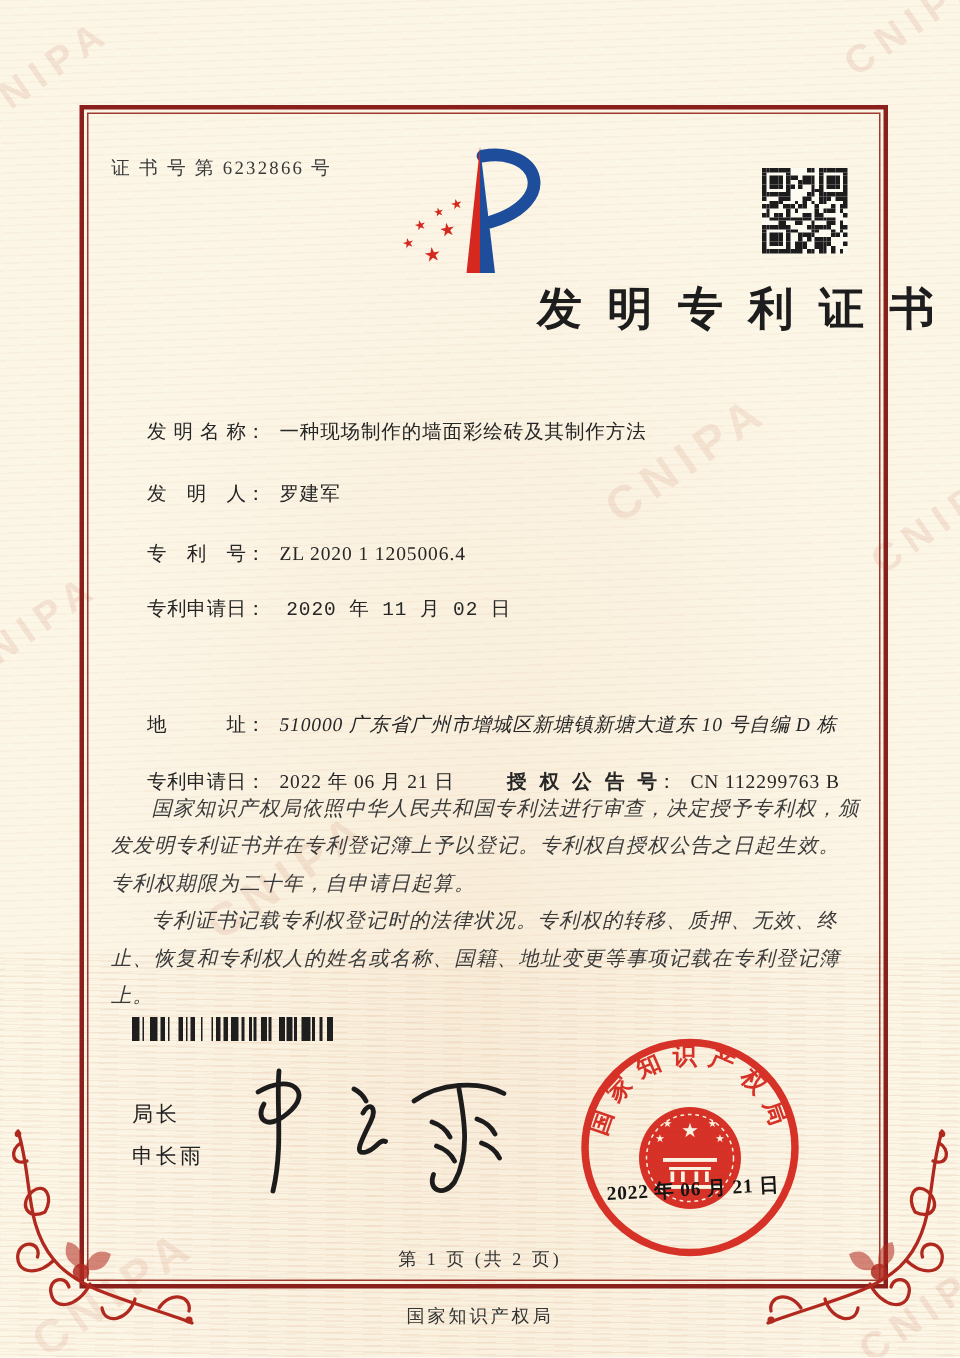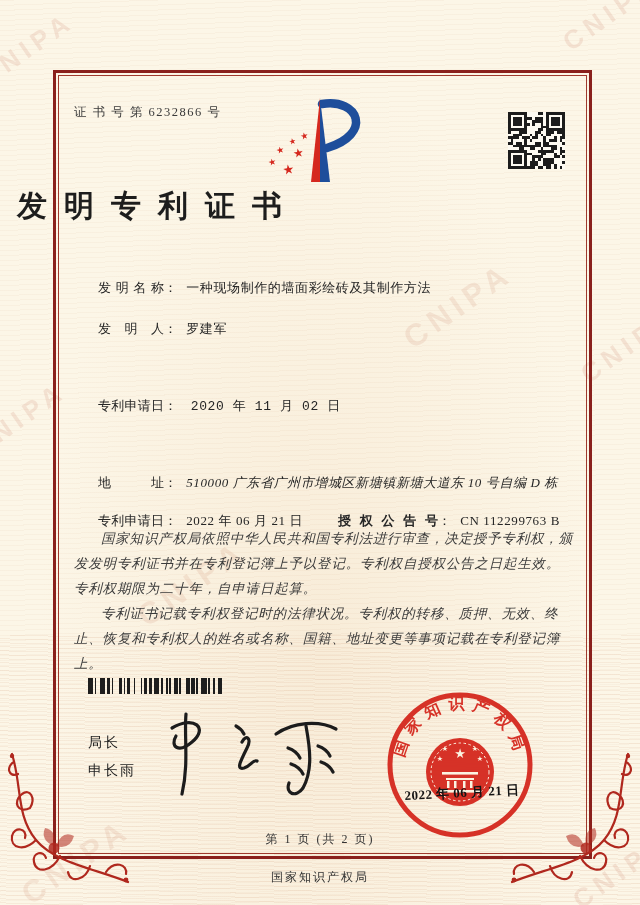--- a/index.html
+++ b/index.html
@@ -19,21 +19,21 @@
   .wm.big{font-size:31px;color:rgba(196,118,94,0.14);}
   .frame{position:absolute;left:53px;top:70px;width:533px;height:783px;
     border:3px solid #8a201c;z-index:2;}
   .frame-inner{position:absolute;inset:2px;border:1px solid #a03a2e;}
   .cert-no{position:absolute;left:74px;top:104px;z-index:4;font-size:12.5px;letter-spacing:1.5px;color:#3a3a3a;}
   .logo{position:absolute;left:263px;top:90px;z-index:4;}
   .qr{position:absolute;left:508px;top:112px;width:57px;height:57px;z-index:4;
     display:grid;grid-template-columns:repeat(21,1fr);grid-template-rows:repeat(21,1fr);background:#fdfaf2;}
   .qr div{width:100%;height:100%;}
   .qr .b{background:#1c1c1c;}
-  .doc-title{position:absolute;left:0;top:186px;width:100%;z-index:4;text-align:left;
+  .doc-title{position:absolute;left:0;top:186px;width:100%;z-index:4;text-align:right;
     font-size:30px;font-weight:bold;letter-spacing:17px;text-indent:17px;color:#1d1d1d;}
   .field-row{position:absolute;left:98px;width:470px;z-index:4;font-size:13px;line-height:20px;color:#262626;margin-top:12px;}
   .flabel{display:inline-block;width:66px;text-align:justify;text-align-last:justify;vertical-align:top;}
   .flabel.wide{width:100px;font-weight:bold;}
   .fcolon{vertical-align:top;}
   .fvalue{margin-left:6px;vertical-align:top;display:inline-block;letter-spacing:0.6px;}
   .fvalue.addr{max-width:402px;font-style:italic;}
   .fgroup2{position:absolute;left:240px;top:0;}
   .paras{position:absolute;left:74px;top:526px;width:500px;z-index:4;}
   .paras p{margin:0;font-size:13.5px;line-height:25px;text-indent:2em;color:#3b3b3b;
@@ -572,20 +572,24 @@
   <div class="doc-title">发明专利证书</div>
 
   <div class="field-row" style="top:266px;">
     <span class="flabel">发明名称</span><span class="fcolon">：</span>
     <span class="fvalue">一种现场制作的墙面彩绘砖及其制作方法</span>
   </div>
   <div class="field-row" style="top:307px;">
     <span class="flabel">发明人</span><span class="fcolon">：</span>
     <span class="fvalue">罗建军</span>
   </div>
+  <div class="field-row" style="top:347px;">
+    <span class="flabel">专利号</span><span class="fcolon">：</span>
+    <span class="fvalue">ZL 2020 1 1205006.4</span>
+  </div>
   <div class="field-row" style="top:385px;font-family:Liberation Mono, monospace;">
     <span class="flabel">专利申请日</span><span class="fcolon">：</span>
     <span class="fvalue">2020 年 11 月 02 日</span>
   </div>
   <div class="field-row" style="top:461px;">
     <span class="flabel">地址</span><span class="fcolon">：</span>
     <span class="fvalue addr">510000 广东省广州市增城区新塘镇新塘大道东 10 号自编 D 栋</span>
   </div>
   <div class="field-row" style="top:499px;">
     <span class="flabel">专利申请日</span><span class="fcolon">：</span>

